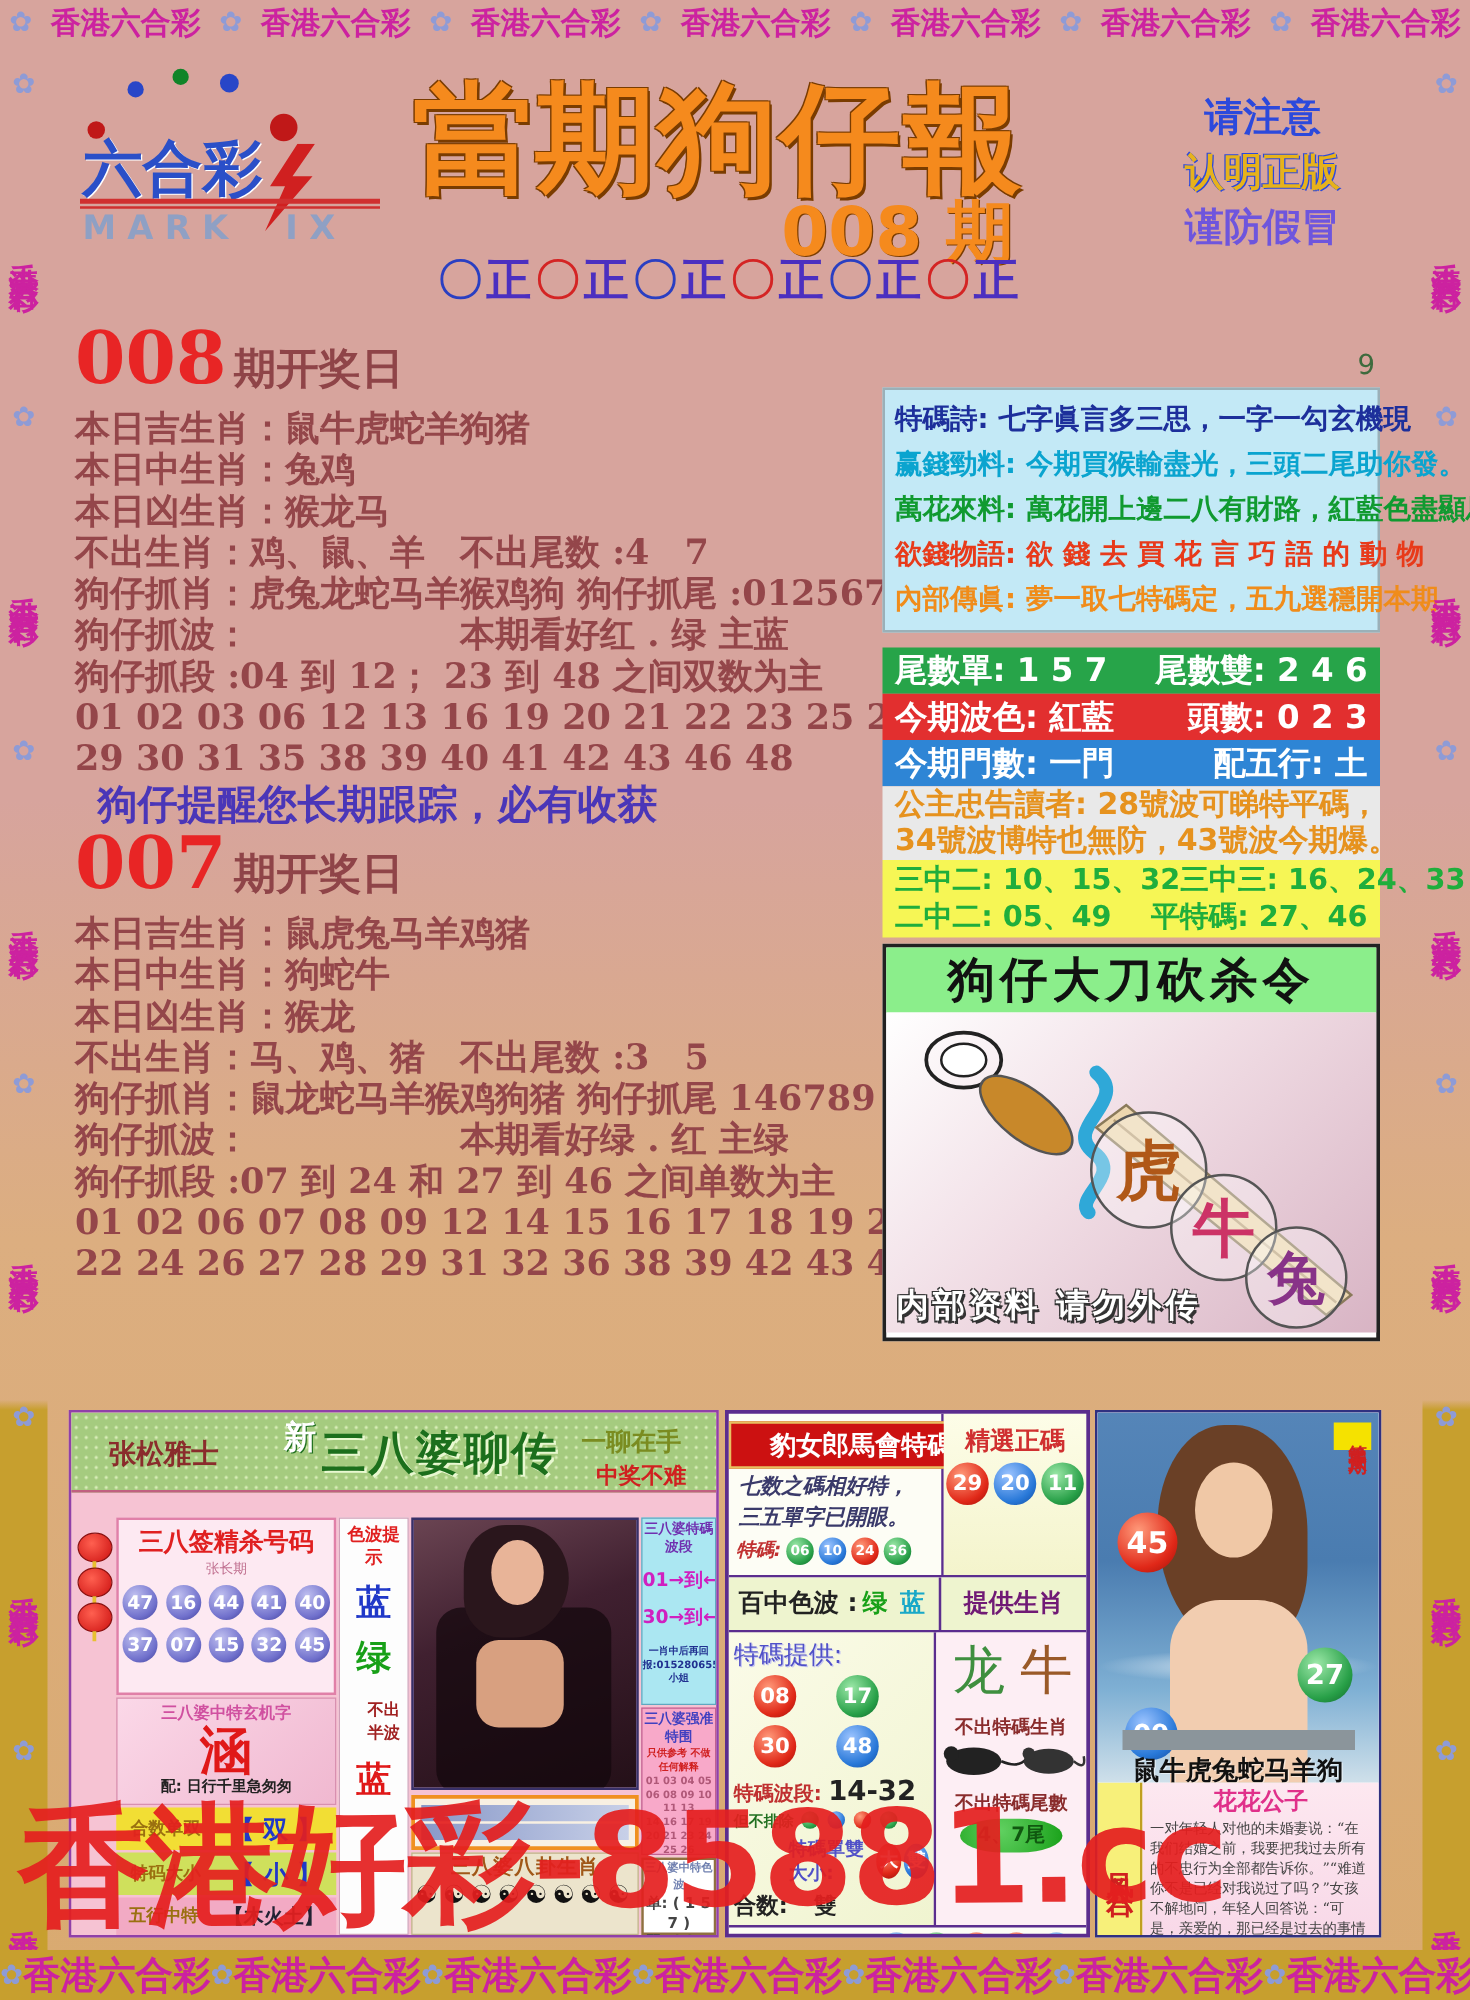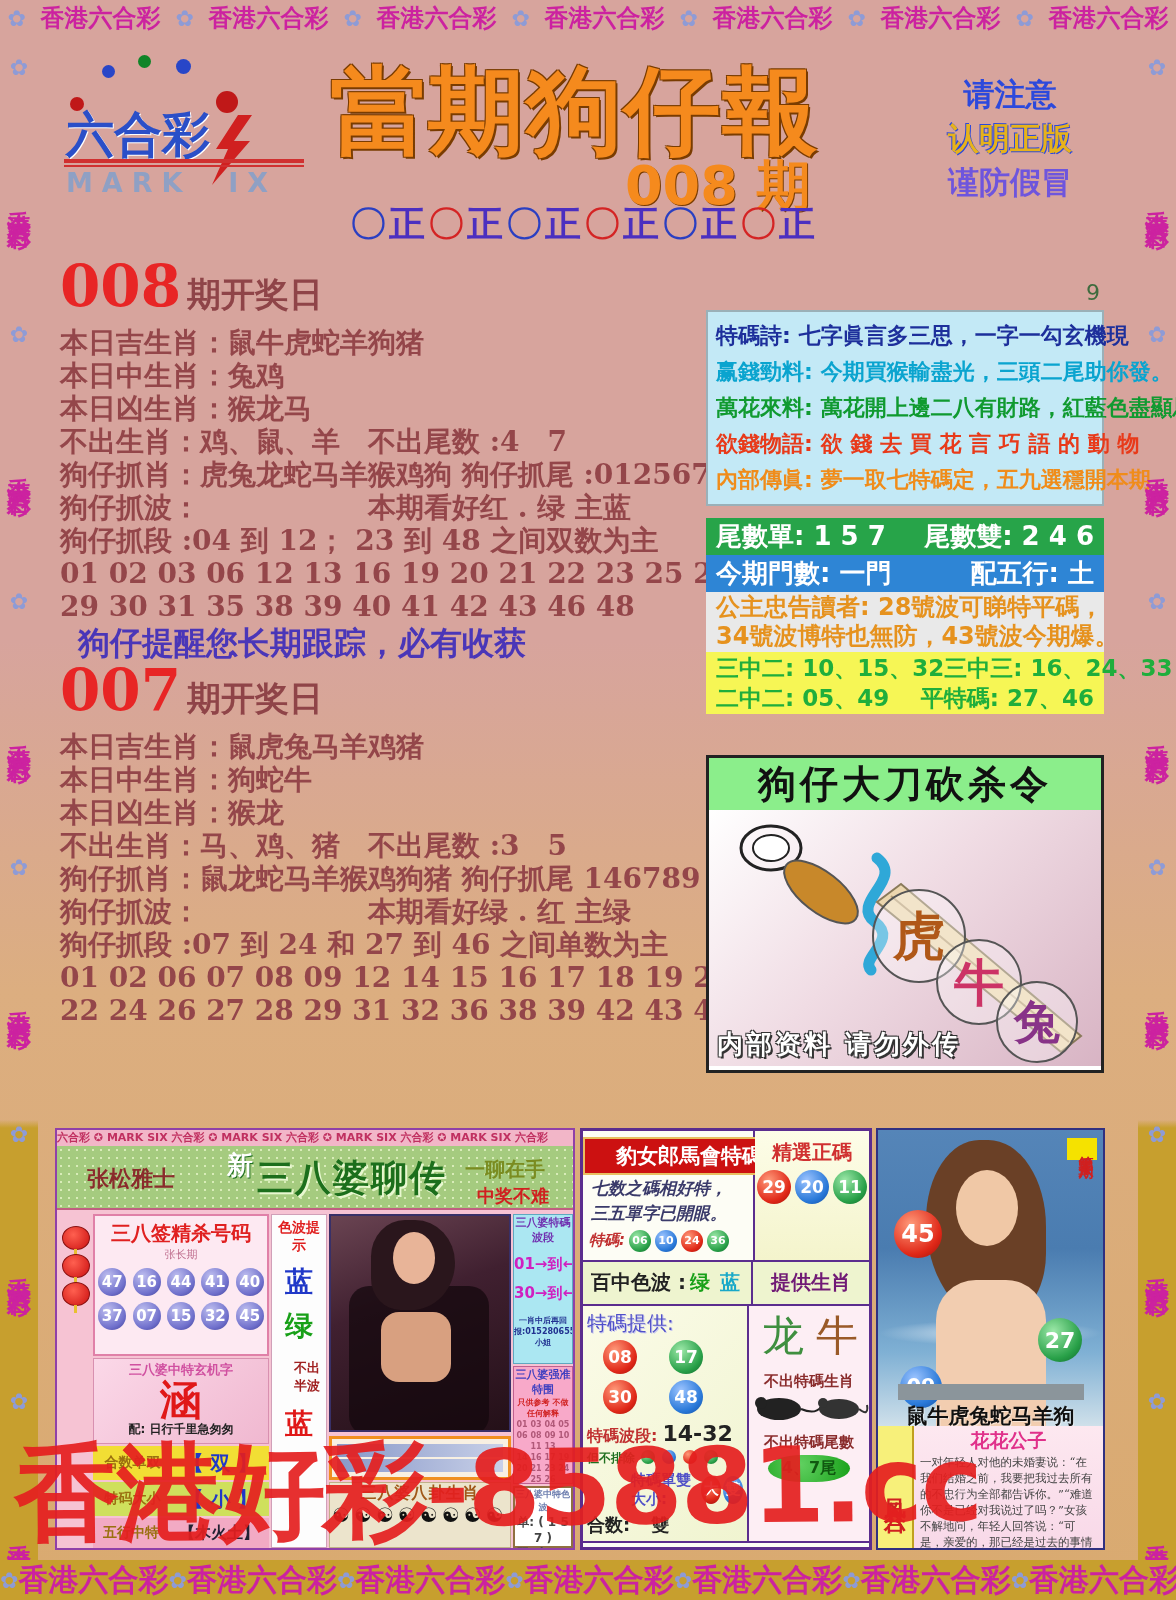--- a/index.html
+++ b/index.html
@@ -361,20 +361,24 @@
         <span class="tip-label">內部傳眞:</span>
         <span>夢一取七特碼定，五九選穩開本期</span>
       </div>
     </div>
 
   <div class="abs" id="stats-box">
     <div class="srow s-green">
       <span>尾數單: 1 5 7</span>
       <span>尾數雙: 2 4 6</span>
     </div>
+    <div class="srow s-red">
+      <span>今期波色: 紅藍</span>
+      <span>頭數: 0 2 3</span>
+    </div>
     <div class="srow s-blue">
       <span>今期門數: 一門</span>
       <span>配五行: 土</span>
     </div>
     <div class="srow s-advice">
       <span>公主忠告讀者: 28號波可睇特平碼，</span>
       <span>34號波博特也無防，43號波今期爆。</span>
     </div>
     <div class="srow s-yellow">
       <div class="yrow">
@@ -403,21 +407,20 @@
         <circle cx="328" cy="212" r="40" fill="rgba(255,255,255,.35)" stroke="#555" stroke-width="2"></circle>
         <text x="210" y="144" text-anchor="middle" font-size="52" font-weight="bold" fill="#b05818">虎</text>
         <text x="270" y="190" text-anchor="middle" font-size="50" font-weight="bold" fill="#cc3366">牛</text>
         <text x="328" y="228" text-anchor="middle" font-size="46" font-weight="bold" fill="#883388">兔</text>
       </svg>
       <div id="sword-footer">内部资料 请勿外传</div>
     </div>
   </div>
 
   <div class="abs" id="ad-left">
-    <div id="adl-strip">六合彩 ✪ MARK SIX 六合彩 ✪ MARK SIX 六合彩 ✪ MARK SIX 六合彩 ✪ MARK SIX 六合彩</div>
     <div id="adl-banner">
       <span class="bl">张松雅士</span>
       <span class="bnew">新</span>
       <span class="bt">三八婆聊传</span>
       <span class="br1">一聊在手</span>
       <span class="br2">中奖不难</span>
     </div>
     <div id="adl-lanterns">
       <div class="lantern"></div>
       <div class="lantern"></div>

